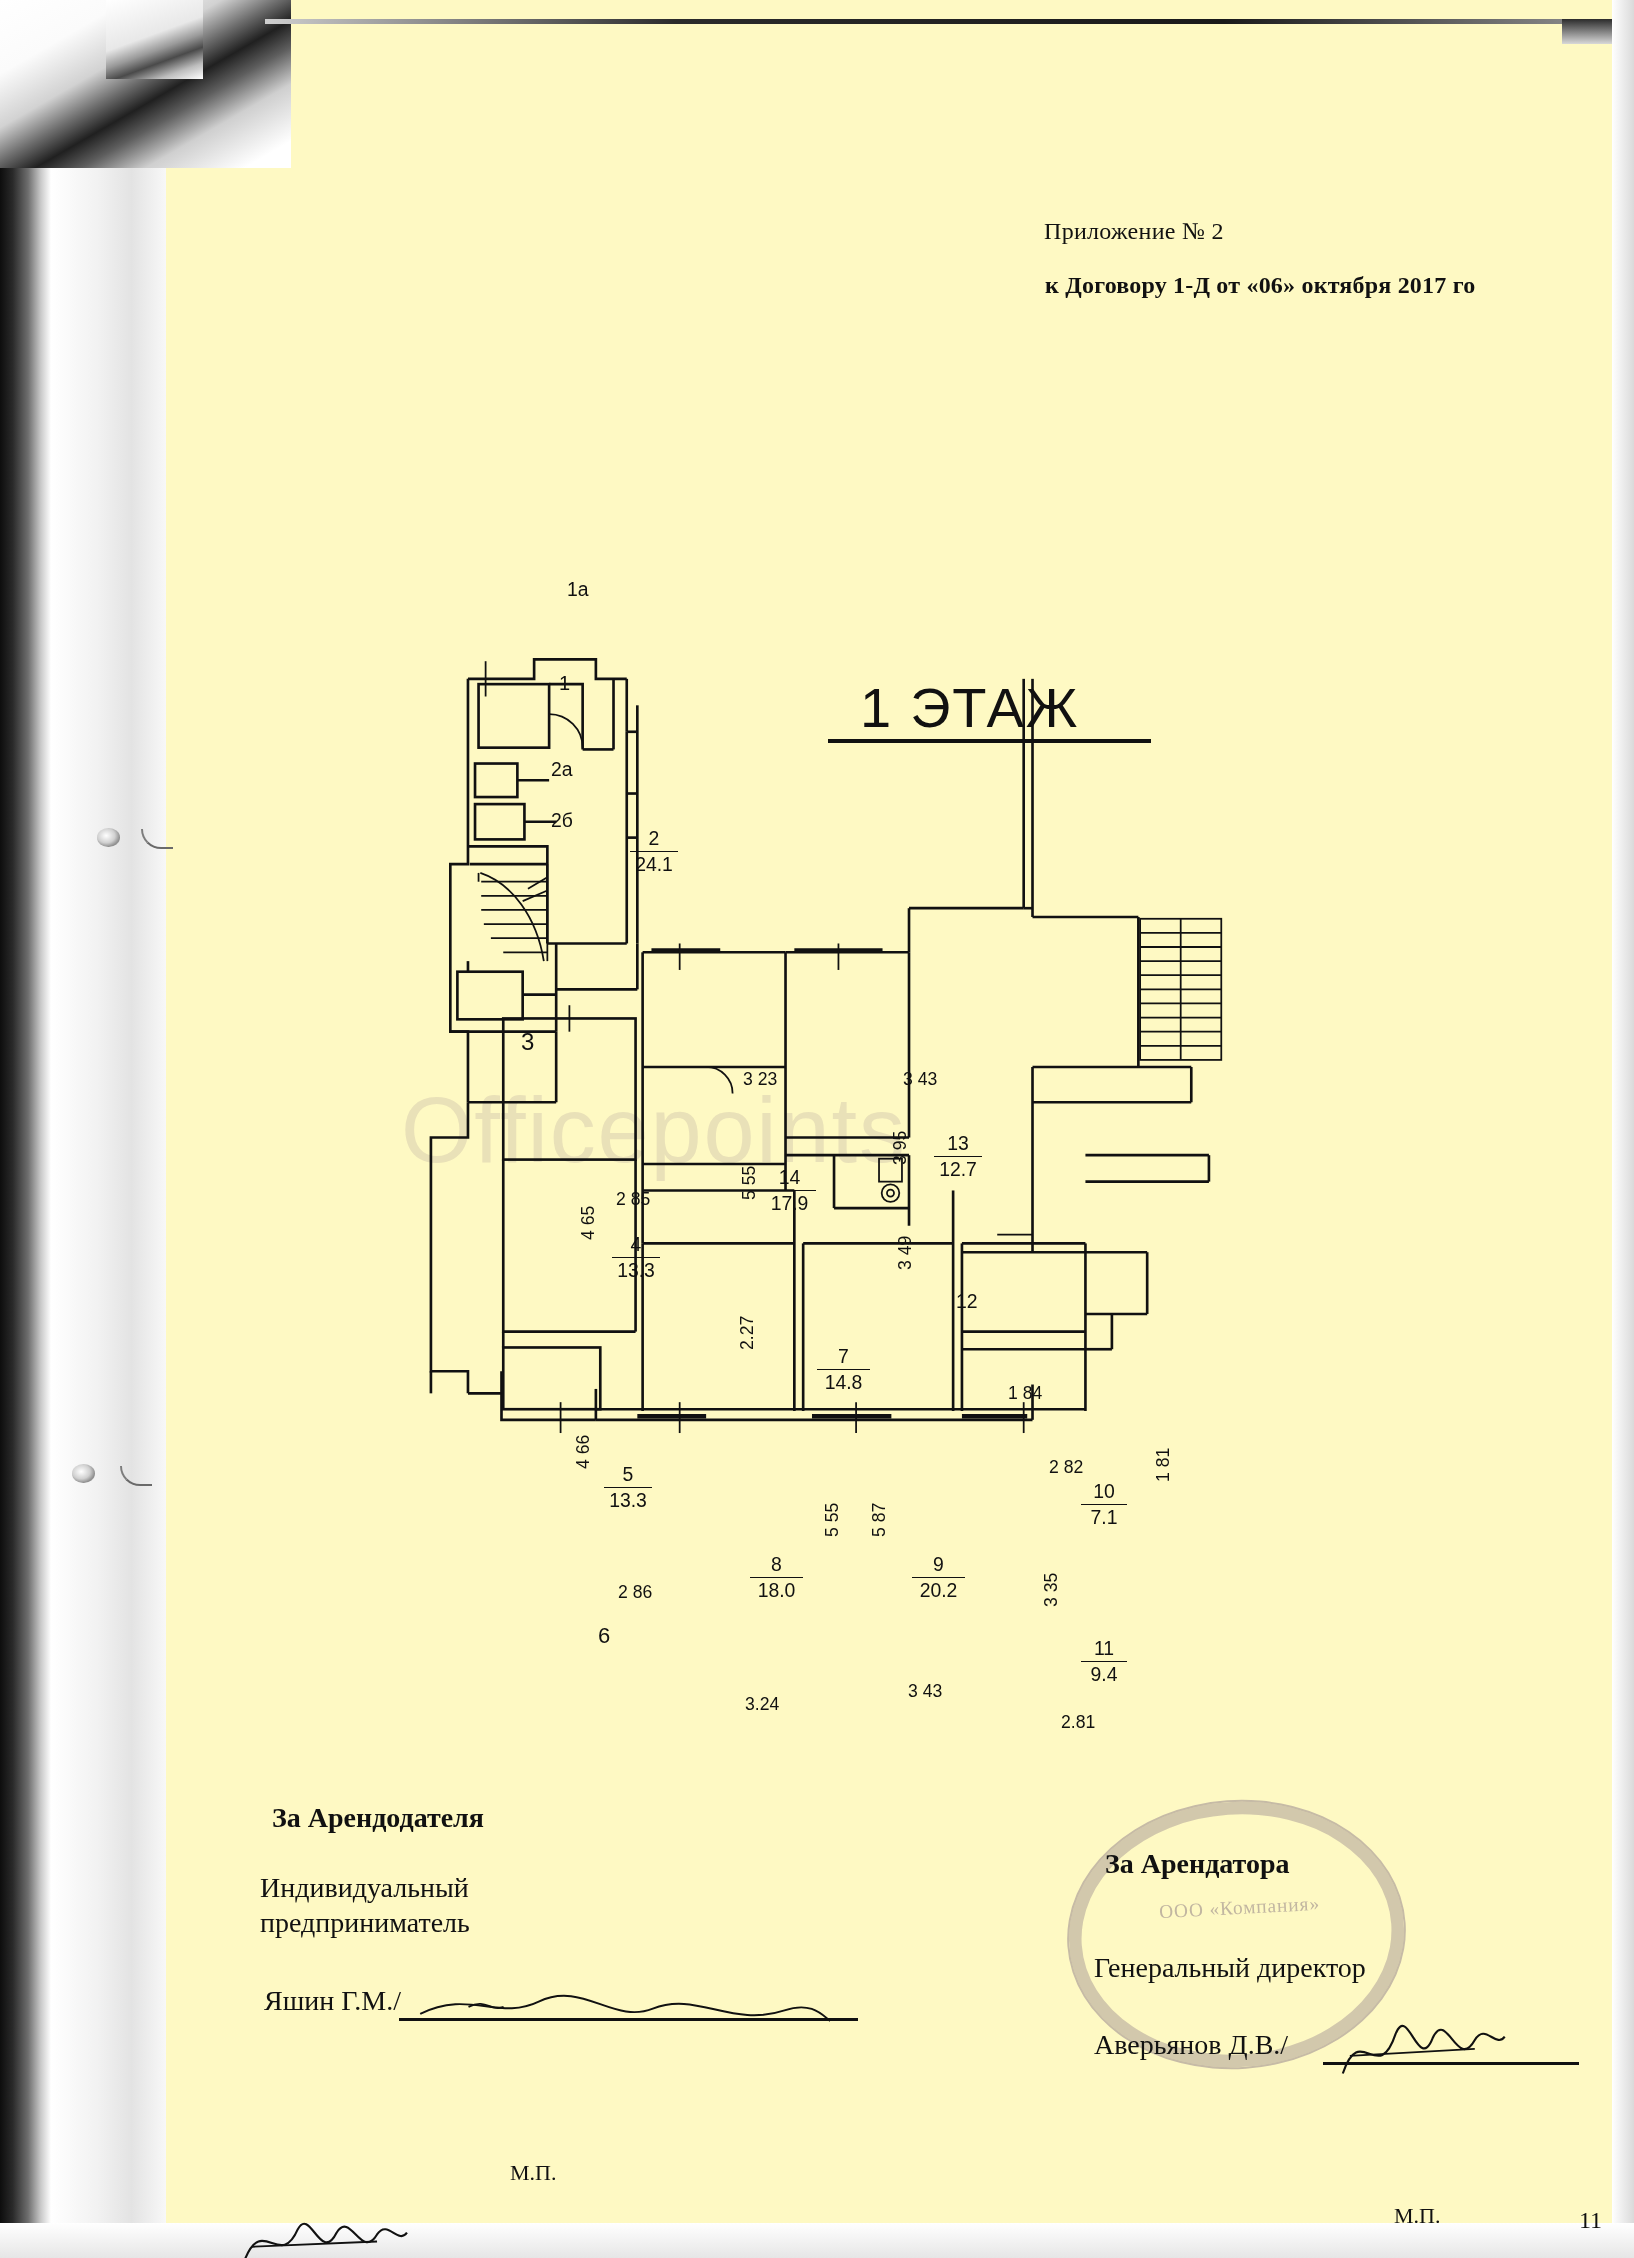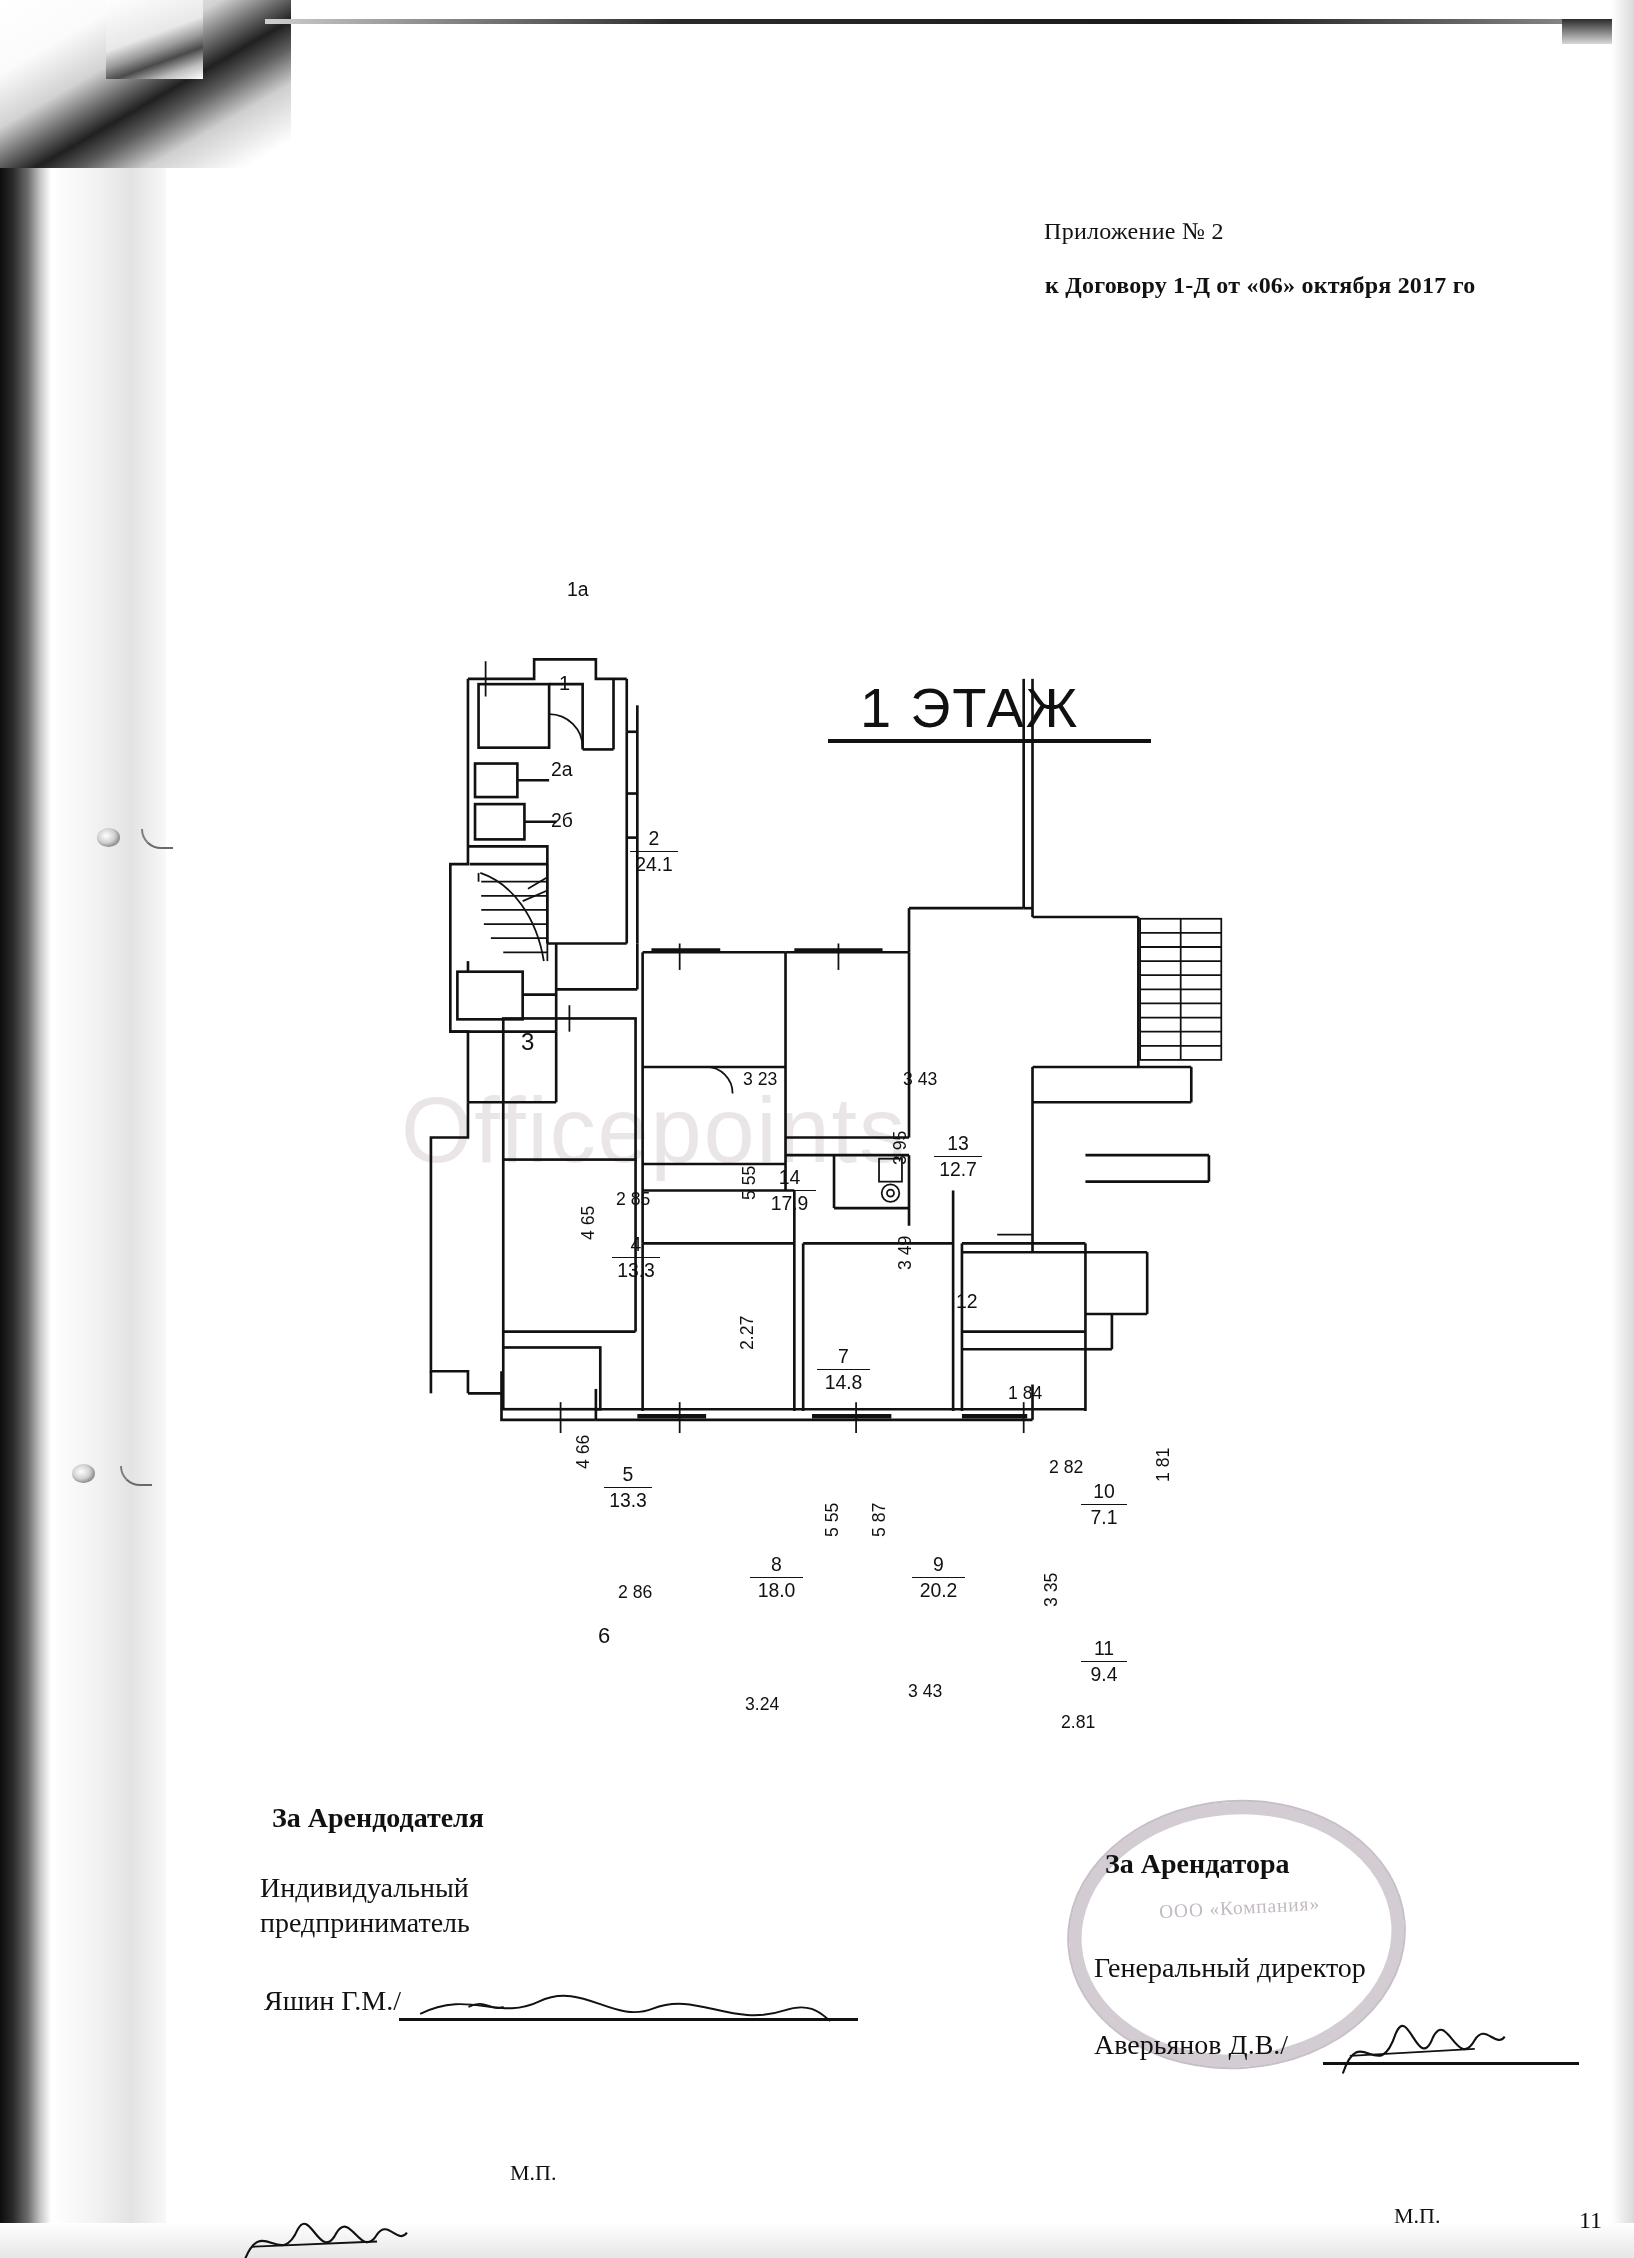--- a/index.html
+++ b/index.html
@@ -4,21 +4,21 @@
 <style>
   html, body {
     margin: 0;
     padding: 0;
     background: #8a8a8a;
   }
   #page {
     position: relative;
     width: 1635px;
     height: 2258px;
-    background: #ffffff;
+    background: #fef9c3;
     overflow: hidden;
     font-family: "Liberation Serif", serif;
     color: #111;
   }
   
   .scan-left-band {
     position: absolute;
     left: 0; top: 0;
     width: 51px; height: 2258px;
     background: linear-gradient(to right, #0d0d0d 0%, #2a2a2a 25%, #6e6e6e 55%, #c9c9c9 80%, #ffffff 100%);

